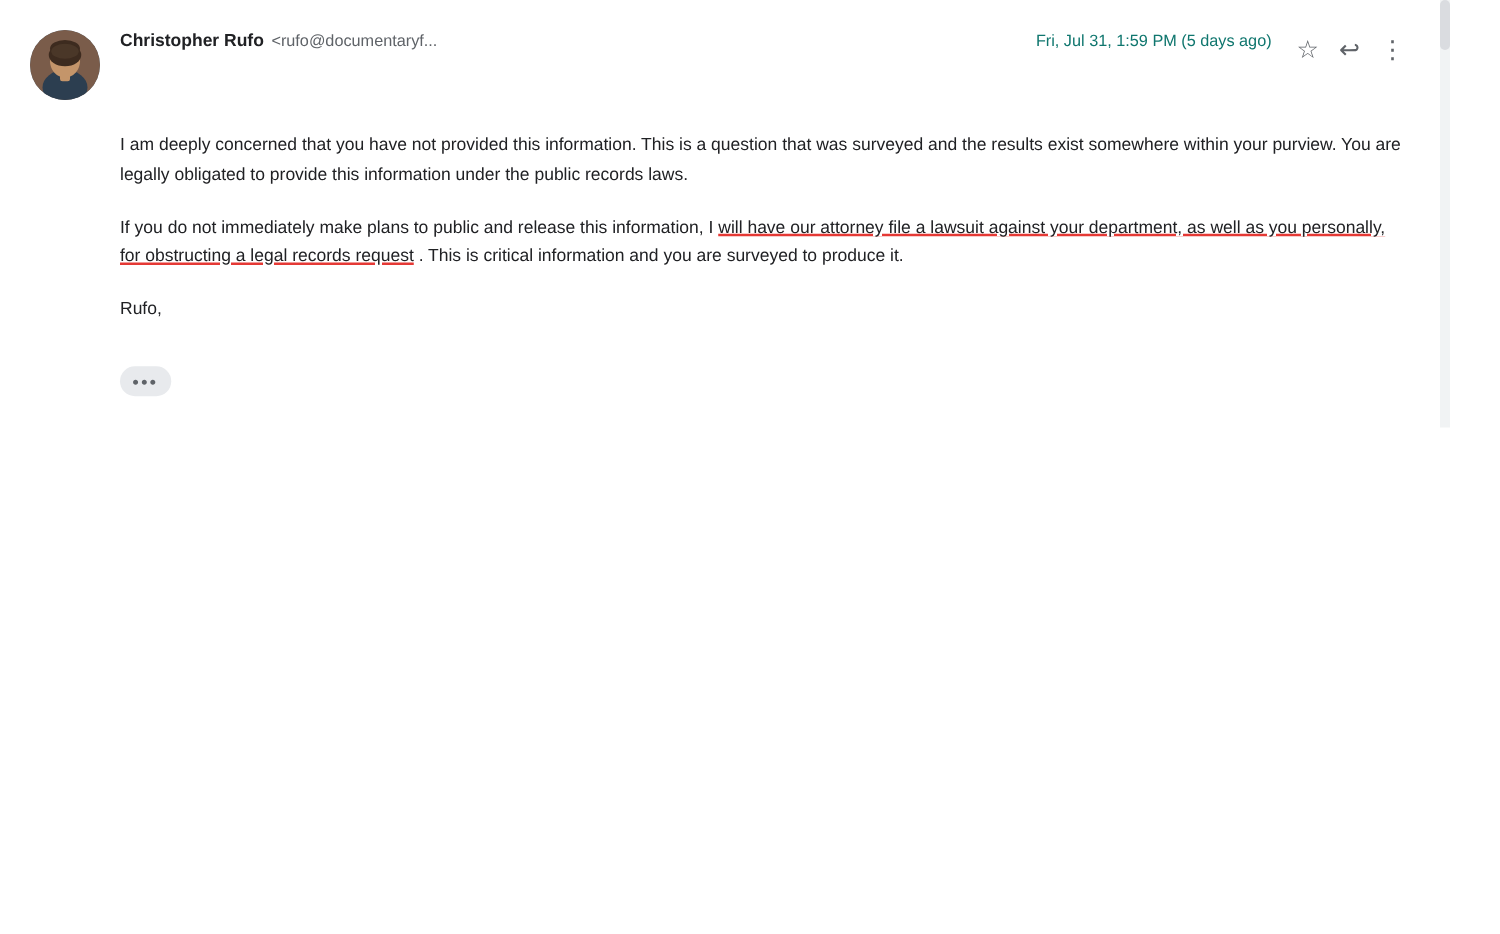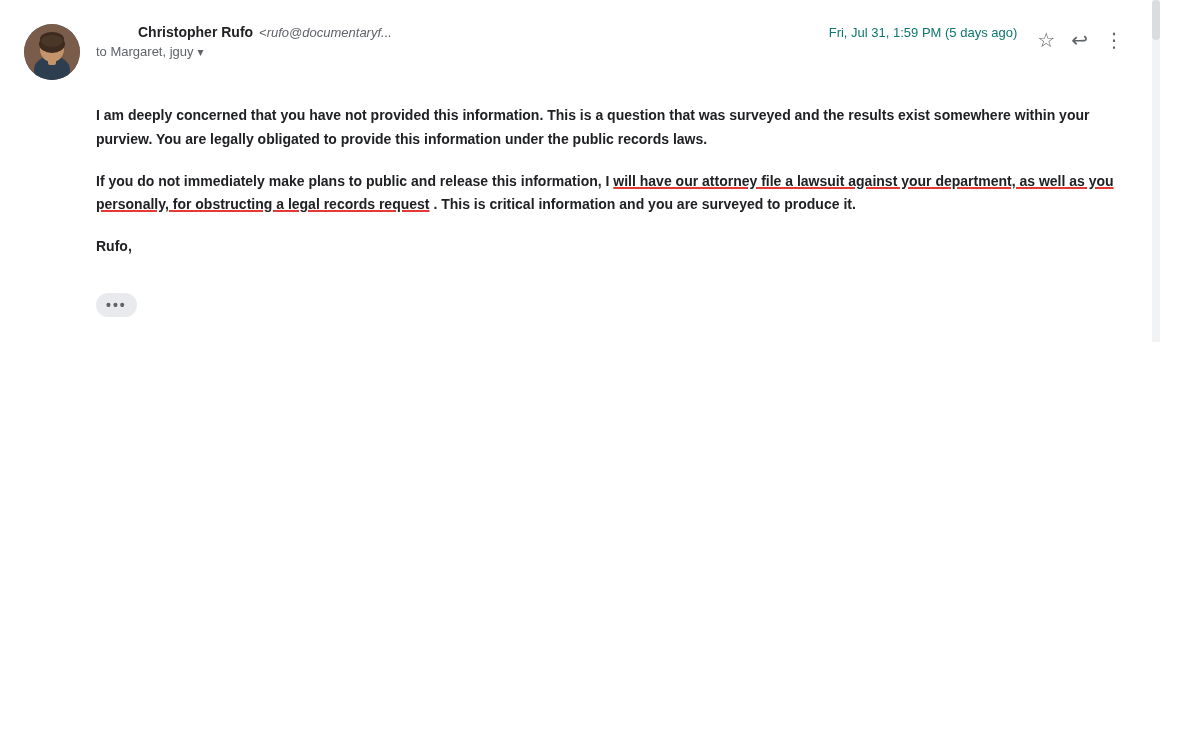--- a/index.html
+++ b/index.html
@@ -54,28 +54,26 @@
       align-items: baseline;
       flex-wrap: wrap;
       gap: 6px;
       margin-bottom: 4px;
     }
 
     .sender-name {
       font-size: 14px;
       font-weight: 700;
       color: #202124;
-      margin-left: 42px;
     }
 
     .sender-email {
       font-size: 13px;
       color: #5f6368;
       font-weight: 400;
-      font-style: italic;
     }
 
     .date-info {
       font-size: 13px;
       color: #0f766e;
       margin-left: auto;
       white-space: nowrap;
     }
 
     .recipients-line {
@@ -120,21 +118,20 @@
       font-size: 14px;
       color: #202124;
     }
 
     .greeting {
       margin-bottom: 18px;
     }
 
     .paragraph {
       margin-bottom: 18px;
-      font-weight: bold;
     }
 
     .highlighted-text {
       text-decoration: underline;
       text-decoration-color: #e53935;
       text-decoration-thickness: 2px;
       color: #202124;
     }
 
     .sign-off {
@@ -202,24 +199,20 @@
         <ellipse cx="28" cy="17" rx="11" ry="6" fill="#4a3728"></ellipse>
       </svg>
     </div>
 
     <div class="header-info">
       <div class="sender-line">
         <span class="sender-name">Christopher Rufo</span>
         <span class="sender-email">&lt;rufo@documentaryf...</span>
         <span class="date-info">Fri, Jul 31, 1:59 PM (5 days ago)</span>
       </div>
-      <div class="recipients-line">
-        <span>to Margaret, jguy</span>
-        <span class="chevron-icon">▾</span>
-      </div>
     </div>
 
     <div class="header-actions">
       <span class="action-icon star-icon">☆</span>
       <span class="action-icon">↩</span>
       <span class="action-icon">⋮</span>
     </div>
   </div>
 
   <div class="email-body">

